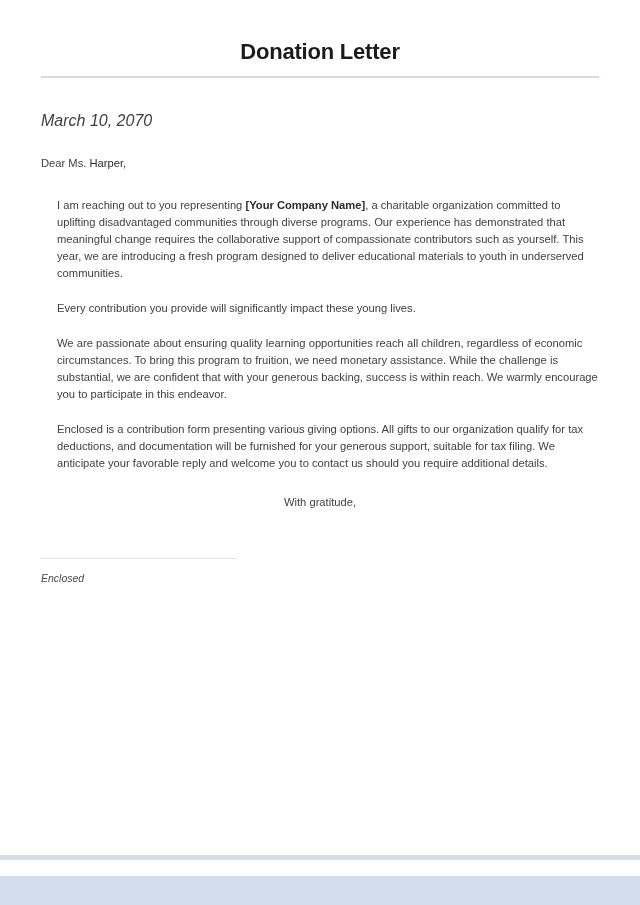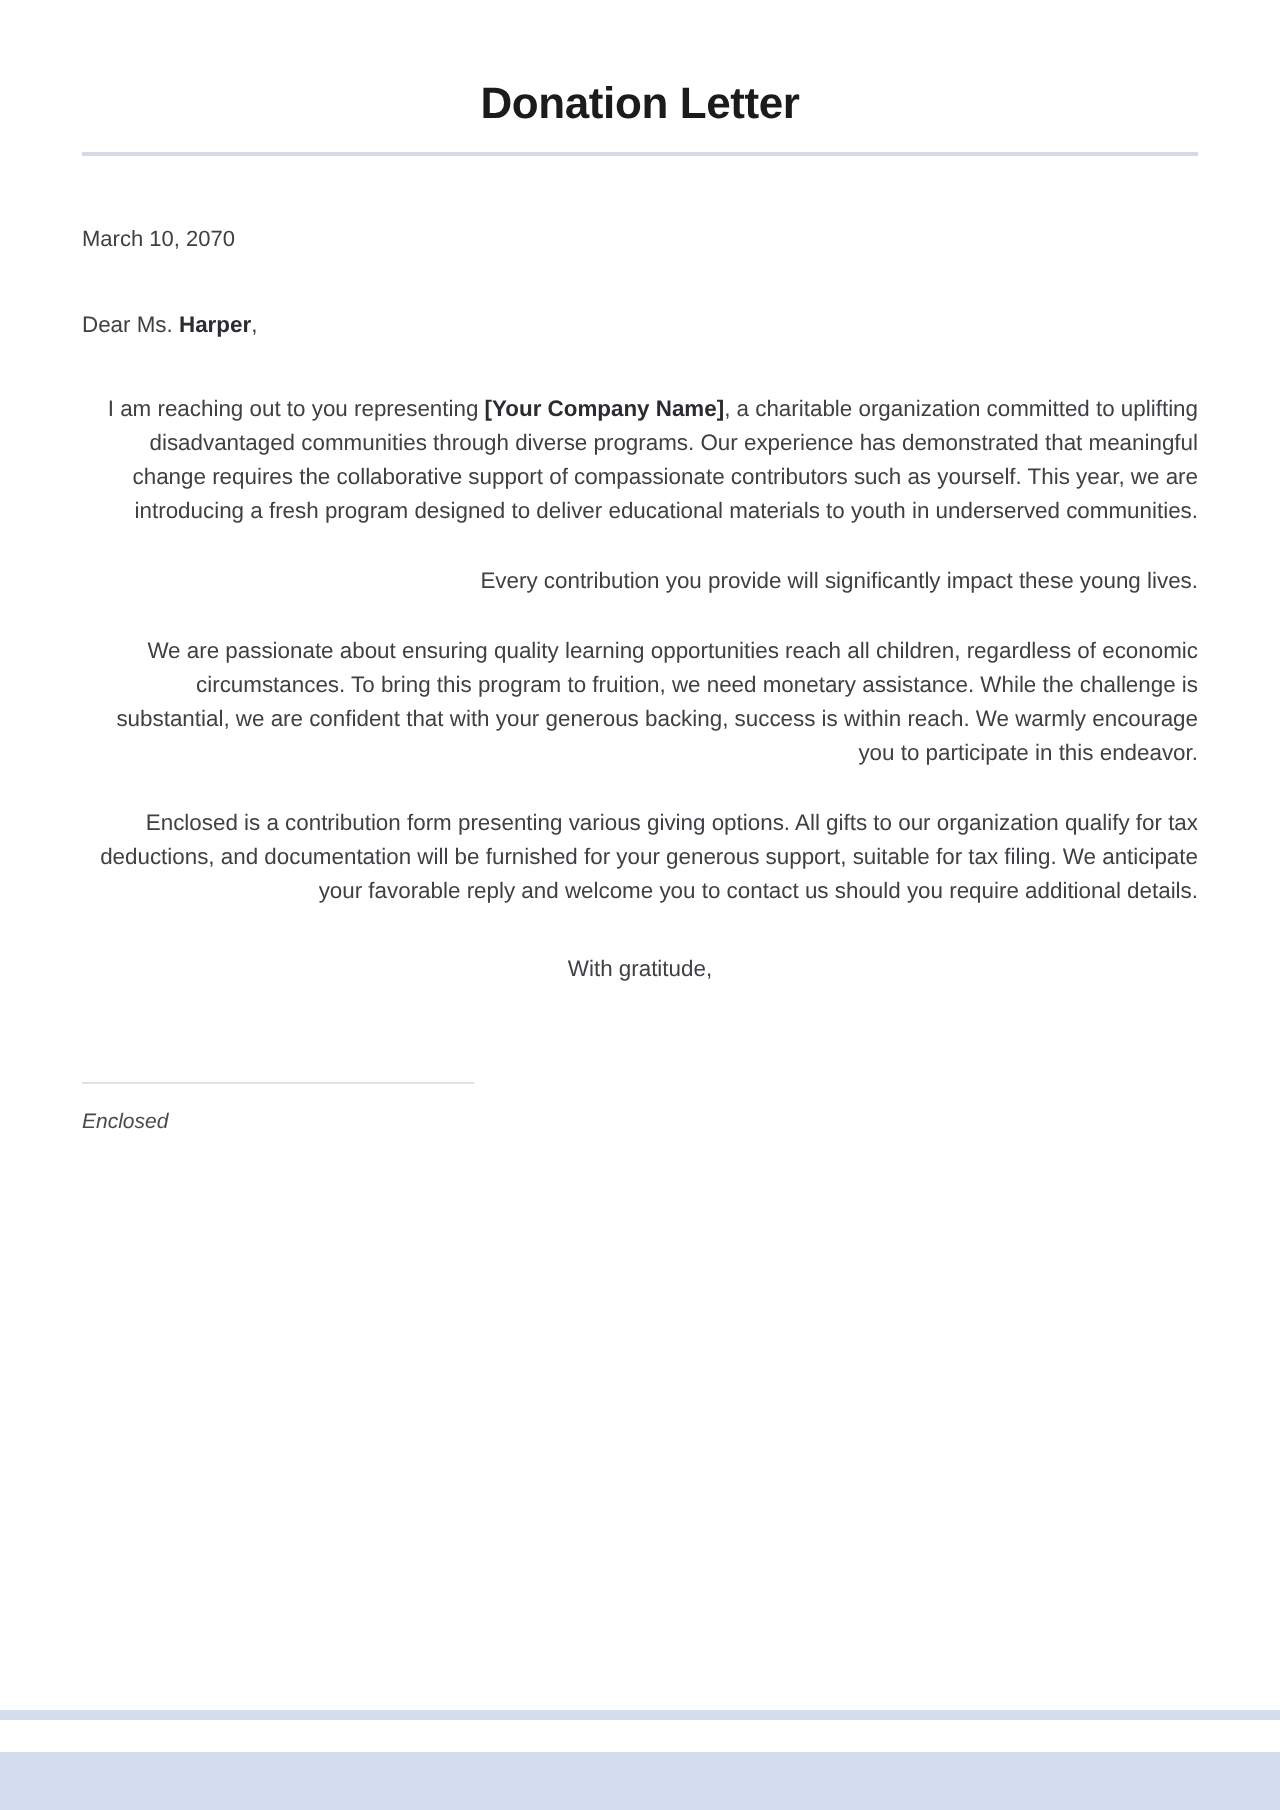--- a/index.html
+++ b/index.html
@@ -60,23 +60,24 @@
     position: absolute;
     left: 41px;
     top: 112px;
     width: 558px;
     font-size: 11.2px;
     line-height: 17px;
     color: #3f4044;
   }
 
   .date-line {
-    font-size: 11px;
+    font-size: 16px;
     color: #3f4044;
     margin: 0 0 26px 0;
+    font-style: italic;
   }
 
   .recipient-name {
     font-size: 11.2px;
     font-weight: bold;
     color: #2b2c30;
     margin: 0 0 25px 0;
   }
 
   .recipient-address {
@@ -87,30 +88,30 @@
     color: #3f4044;
     line-height: 17px;
   }
 
   .salutation {
     font-size: 11.2px;
     color: #3f4044;
     margin: 0 0 25px 0;
   }
   .salutation b {
-    font-weight: bold;
+    font-weight: normal;
     color: #2b2c30;
   }
 
   .para {
     font-size: 11.2px;
     line-height: 17px;
     color: #3f4044;
-    margin: 0 0 18px 4px;
-    text-align: right;
+    margin: 0 0 18px 16px;
+    text-align: left;
   }
   .para b {
     font-weight: bold;
     color: #2b2c30;
   }
 
   .closing {
     font-size: 11.2px;
     color: #3f4044;
     margin: 22px 0 0 0;

